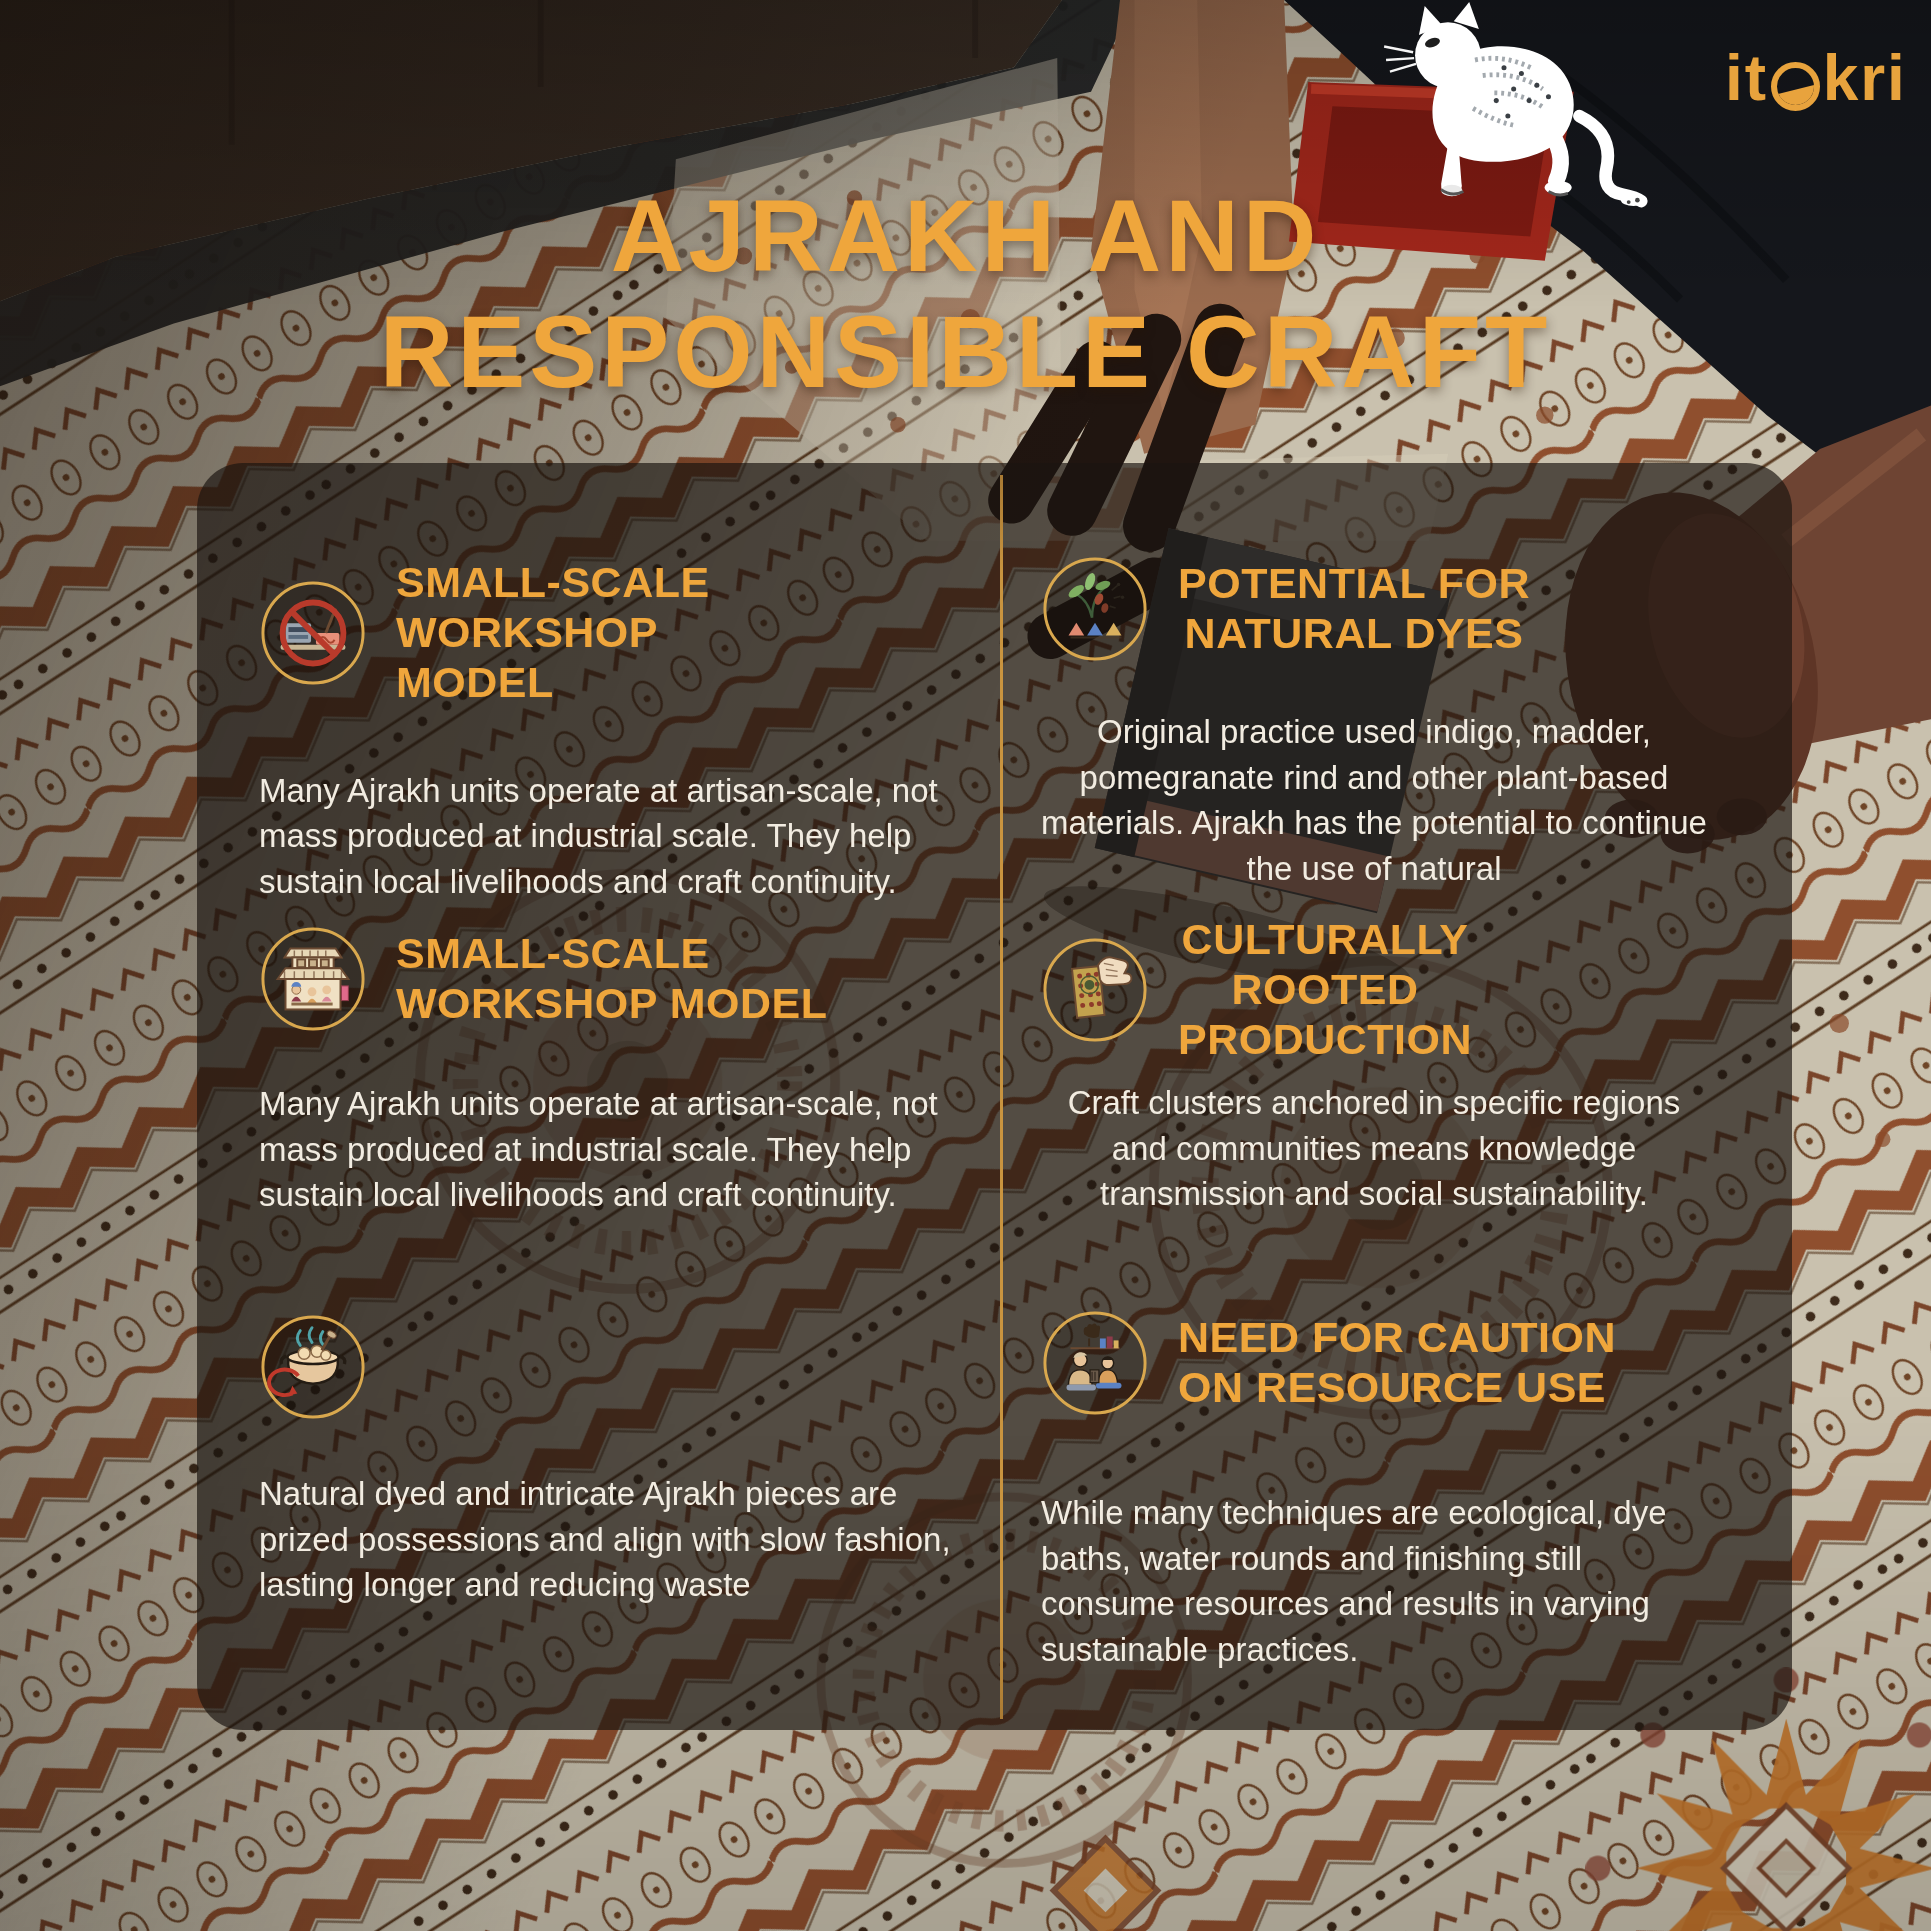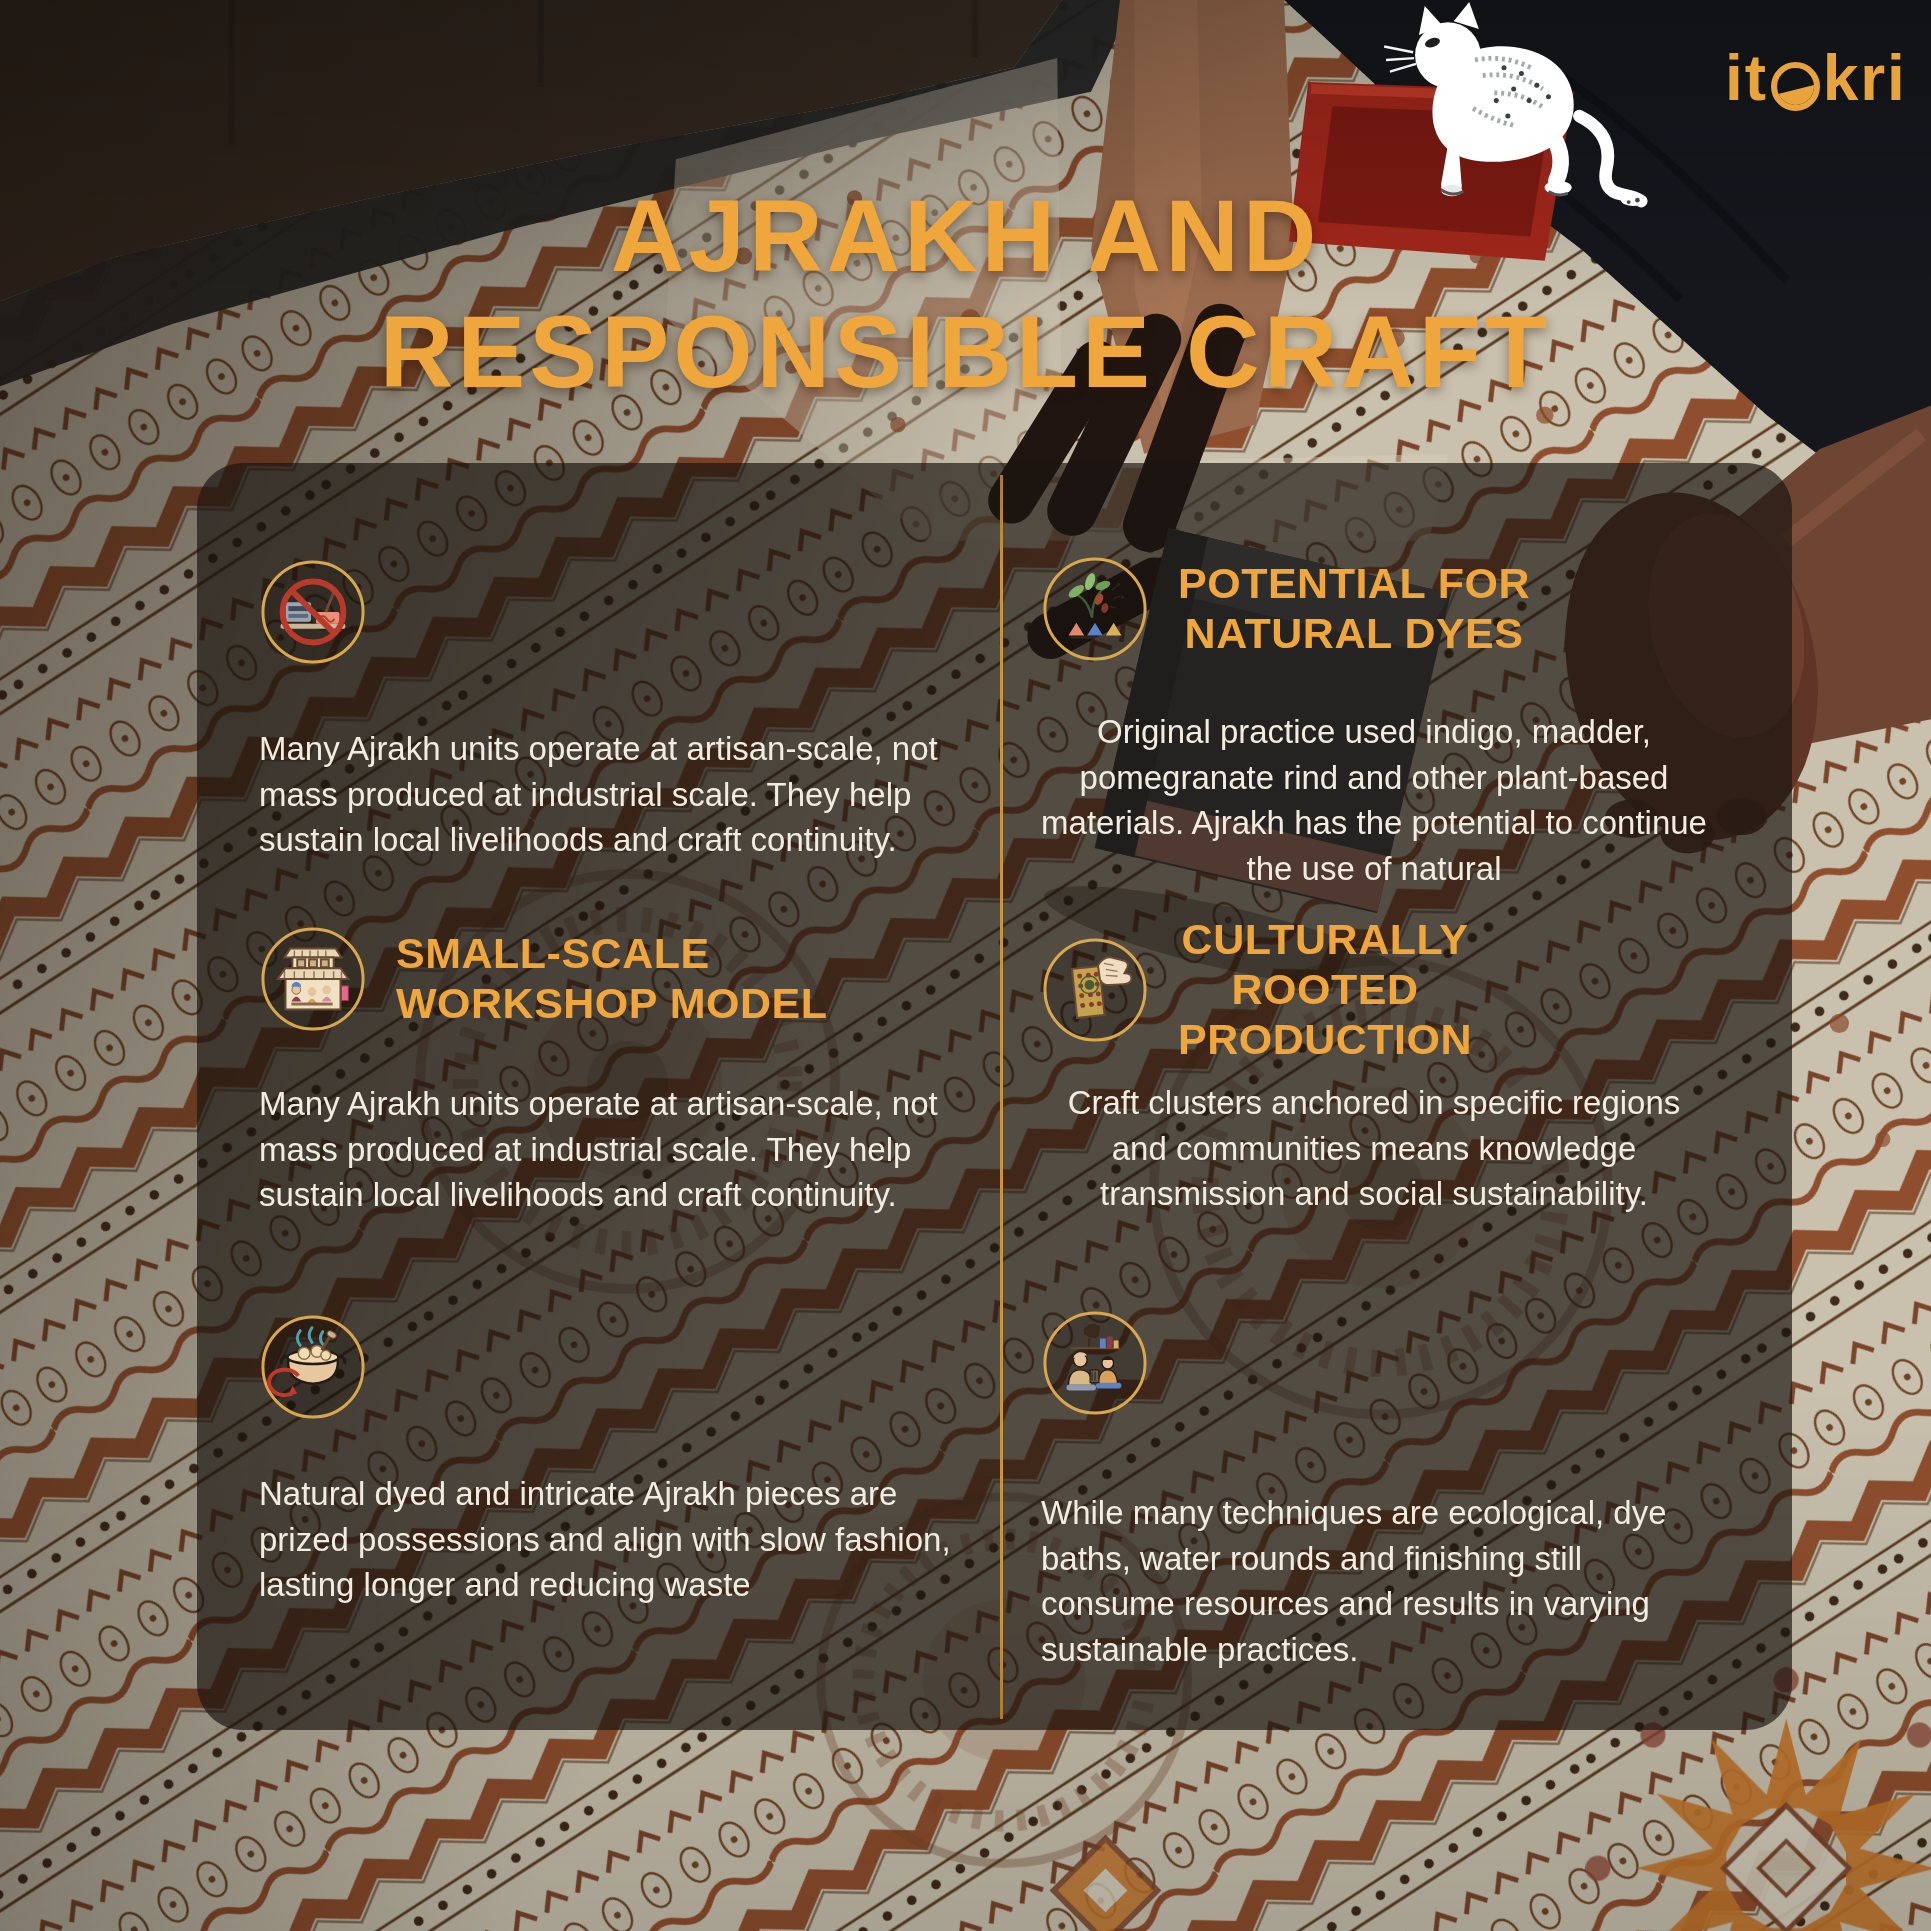--- a/index.html
+++ b/index.html
@@ -276,20 +276,22 @@
         <rect x="27" y="45" width="26" height="20" rx="2" fill="#9AA5B1"></rect>
         <rect x="30" y="49" width="20" height="5" fill="#3E4A5A"></rect>
         <rect x="30" y="57" width="20" height="4" fill="#5A6B7E"></rect>
         <rect x="22" y="67" width="66" height="5" rx="2" fill="#C8B694"></rect>
         <rect x="58" y="55" width="24" height="12" rx="2" fill="#E8907A"></rect>
         <path d="M61,62 q4,-6 8,0 q4,6 8,0" stroke="#A8462F" stroke-width="2" fill="none"></path>
         <path d="M78,30 L68,55" stroke="#6B4A32" stroke-width="3"></path>
         <circle cx="55" cy="55" r="31" fill="none" stroke="#B93A2B" stroke-width="6"></circle>
         <path d="M33,33 L77,77" stroke="#B93A2B" stroke-width="6"></path>
       </svg>
+      <h2>SMALL-SCALE WORKSHOP
+MODEL</h2>
     </div>
     <p style="margin-top:60px;width:714px;">Many Ajrakh units operate at artisan-scale, not mass produced at industrial scale. They help sustain local livelihoods and craft continuity.</p>
   </div>
 
   <div class="section" style="left:1041px;top:555px;width:676px;text-align:center;">
     <div class="sec-head">
       <svg class="icon" viewBox="0 0 110 110" width="108" height="108">
         <circle cx="55" cy="55" r="51" fill="rgba(15,11,8,.25)" stroke="#D9A84E" stroke-width="3"></circle>
         <path d="M52,64 q0,-20 12,-30 M52,64 q-4,-18 -16,-24" stroke="#3E5C3A" stroke-width="2.5" fill="none"></path>
         <ellipse cx="36" cy="37" rx="9" ry="4.5" transform="rotate(-35 36 37)" fill="#7FAF61"></ellipse>
@@ -408,18 +410,20 @@
         <path d="M35,57 q5,6 10,0 l-1,7 h-8 z" fill="#4A3A2A"></path>
         <path d="M28,78 q0,-16 12,-16 q12,0 12,16 z" fill="#D9B988" stroke="#241C14" stroke-width="1.5"></path>
         <rect x="26" y="77" width="30" height="6" rx="3" fill="#8E9AAE"></rect>
         <circle cx="68" cy="55" r="6" fill="#E8C49A" stroke="#241C14" stroke-width="1.5"></circle>
         <path d="M62,52 a7,7 0 0 1 12,0" fill="#241C14"></path>
         <path d="M58,76 q1,-14 10,-14 q9,0 10,14 z" fill="#D9A05C" stroke="#241C14" stroke-width="1.5"></path>
         <rect x="56" y="75" width="26" height="6" rx="3" fill="#5B82C4"></rect>
         <rect x="50" y="62" width="9" height="13" fill="#6A5A4A" stroke="#241C14" stroke-width="1.2"></rect>
         <path d="M52,64 v9 M55,64 v9" stroke="#241C14" stroke-width="1"></path>
       </svg>
+      <h2>NEED FOR CAUTION
+ON RESOURCE USE</h2>
     </div>
     <p style="margin-top:73px;width:666px;">While many techniques are ecological, dye baths, water rounds and finishing still consume resources and results in varying sustainable practices.</p>
   </div>
 
 </div>
 
 
 </body></html>

